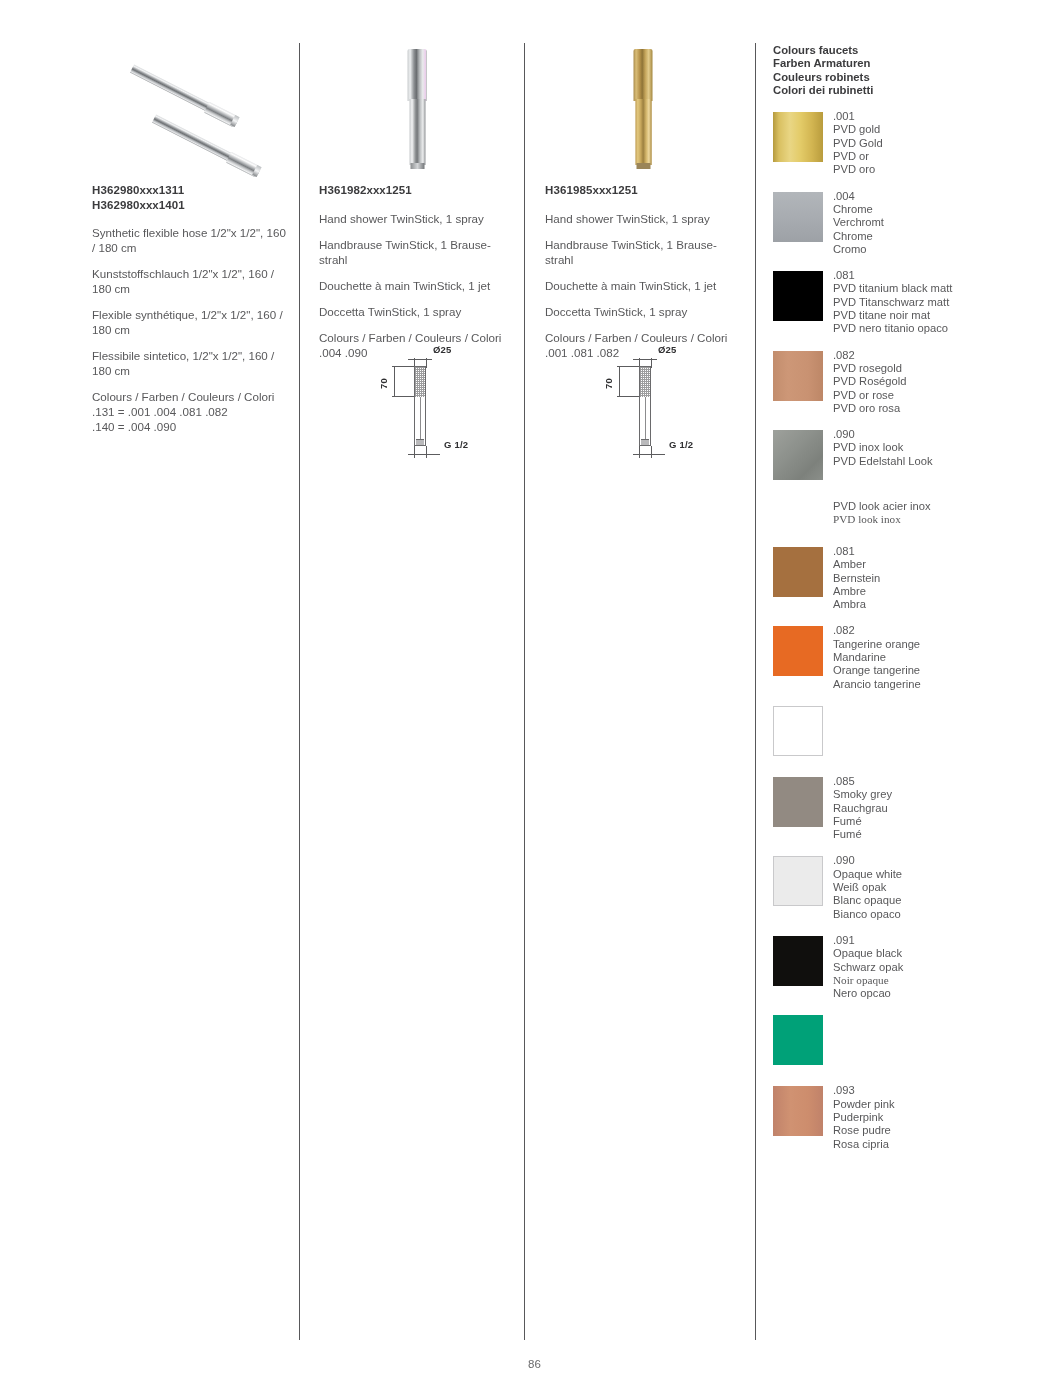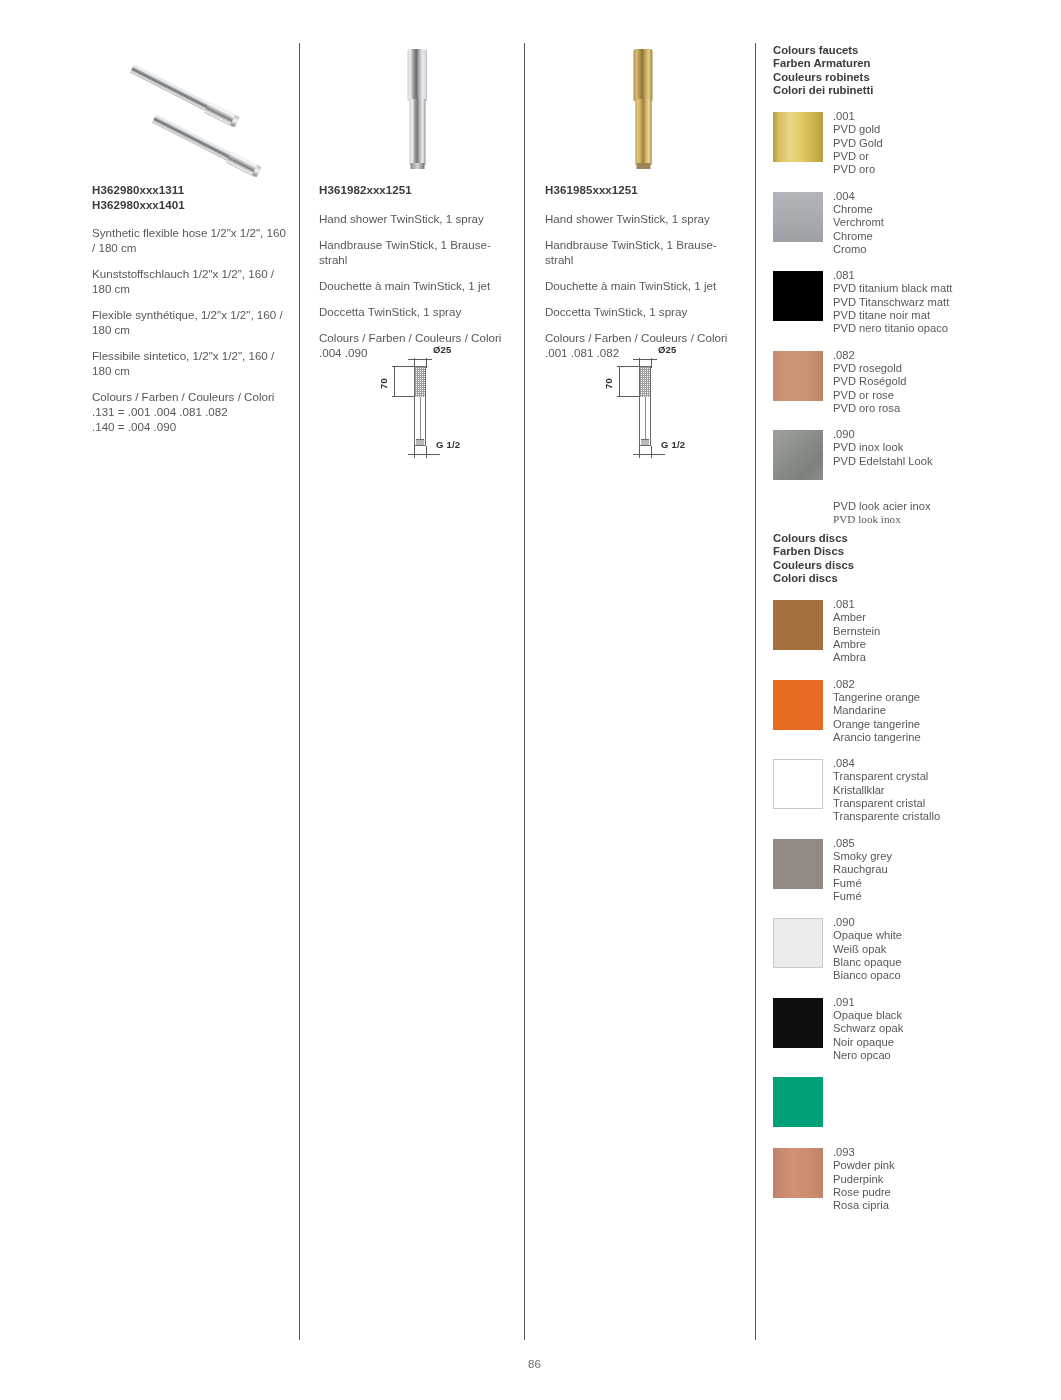--- a/index.html
+++ b/index.html
@@ -174,21 +174,21 @@
   .tech.t3 { left: 607px; top: 344px; }
 
   .tech .lbl {
     position: absolute;
     font-size: 9.5px;
     font-weight: bold;
     color: #2f2f31;
     letter-spacing: 0.2px;
   }
   .tech .lbl.dia { left: 51px; top: 0px; }
-  .tech .lbl.thread { left: 54px; top: 95px; }
+  .tech .lbl.thread { left: 62px; top: 95px; }
   .tech .lbl.h70 {
     left: -4px; top: 34px;
     transform: rotate(-90deg);
     transform-origin: center;
   }
 
   .tech .line { position: absolute; background: #5c5c5e; }
   .tech .hline { height: 1px; }
   .tech .vline { width: 1px; }
 
@@ -437,26 +437,20 @@
             <span style="display: block;">PVD inox look</span>
             <span style="display: block;">PVD Edelstahl Look</span>
             <span style="display: block; margin-top: 32px;">PVD look acier inox</span>
             <span style="display: block; font-family: Liberation Serif, serif;">PVD look inox</span>
           </div>
         </div>
       </div>
   </div>
 
   <div class="panel" id="discs-panel" style="top:532px;">
-    <div class="panel-title">
-      <div>Colours discs</div>
-      <div>Farben Discs</div>
-      <div>Couleurs discs</div>
-      <div>Colori discs</div>
-    </div>
     <div id="discs-list">
         <div class="swatch-row">
           <div class="swatch" style="background: rgb(165, 112, 63);"></div>
           <div class="swatch-text">
             <span class="sw-code">.081</span>
             <span style="display: block;">Amber</span>
             <span style="display: block;">Bernstein</span>
             <span style="display: block;">Ambre</span>
             <span style="display: block;">Ambra</span>
           </div>
@@ -466,27 +460,20 @@
           <div class="swatch-text">
             <span class="sw-code">.082</span>
             <span style="display: block;">Tangerine orange</span>
             <span style="display: block;">Mandarine</span>
             <span style="display: block;">Orange tangerine</span>
             <span style="display: block;">Arancio tangerine</span>
           </div>
         </div>
         <div class="swatch-row">
           <div class="swatch bordered" style="background: rgb(255, 255, 255);"></div>
-          <div class="swatch-text">
-            <span class="sw-code">.084</span>
-            <span style="display: block;">Transparent crystal</span>
-            <span style="display: block;">Kristallklar</span>
-            <span style="display: block;">Transparent cristal</span>
-            <span style="display: block;">Transparente cristallo</span>
-          </div>
         </div>
         <div class="swatch-row">
           <div class="swatch" style="background: rgb(146, 138, 130);"></div>
           <div class="swatch-text">
             <span class="sw-code">.085</span>
             <span style="display: block;">Smoky grey</span>
             <span style="display: block;">Rauchgrau</span>
             <span style="display: block;">Fumé</span>
             <span style="display: block;">Fumé</span>
           </div>
@@ -500,21 +487,21 @@
             <span style="display: block;">Blanc opaque</span>
             <span style="display: block;">Bianco opaco</span>
           </div>
         </div>
         <div class="swatch-row">
           <div class="swatch" style="background: rgb(16, 15, 13);"></div>
           <div class="swatch-text">
             <span class="sw-code">.091</span>
             <span style="display: block;">Opaque black</span>
             <span style="display: block;">Schwarz opak</span>
-            <span style="display: block;">Noir opaque</span>
+            <span style="display: block; font-family: Liberation Serif, serif;">Noir opaque</span>
             <span style="display: block;">Nero opcao</span>
           </div>
         </div>
         <div class="swatch-row">
           <div class="swatch" style="background: rgb(0, 161, 120);"></div>
         </div>
         <div class="swatch-row">
           <div class="swatch" style="background: linear-gradient(to right, rgb(192, 130, 106) 0%, rgb(208, 146, 114) 35%, rgb(205, 141, 109) 70%, rgb(192, 130, 106) 100%);"></div>
           <div class="swatch-text">
             <span class="sw-code">.093</span>

